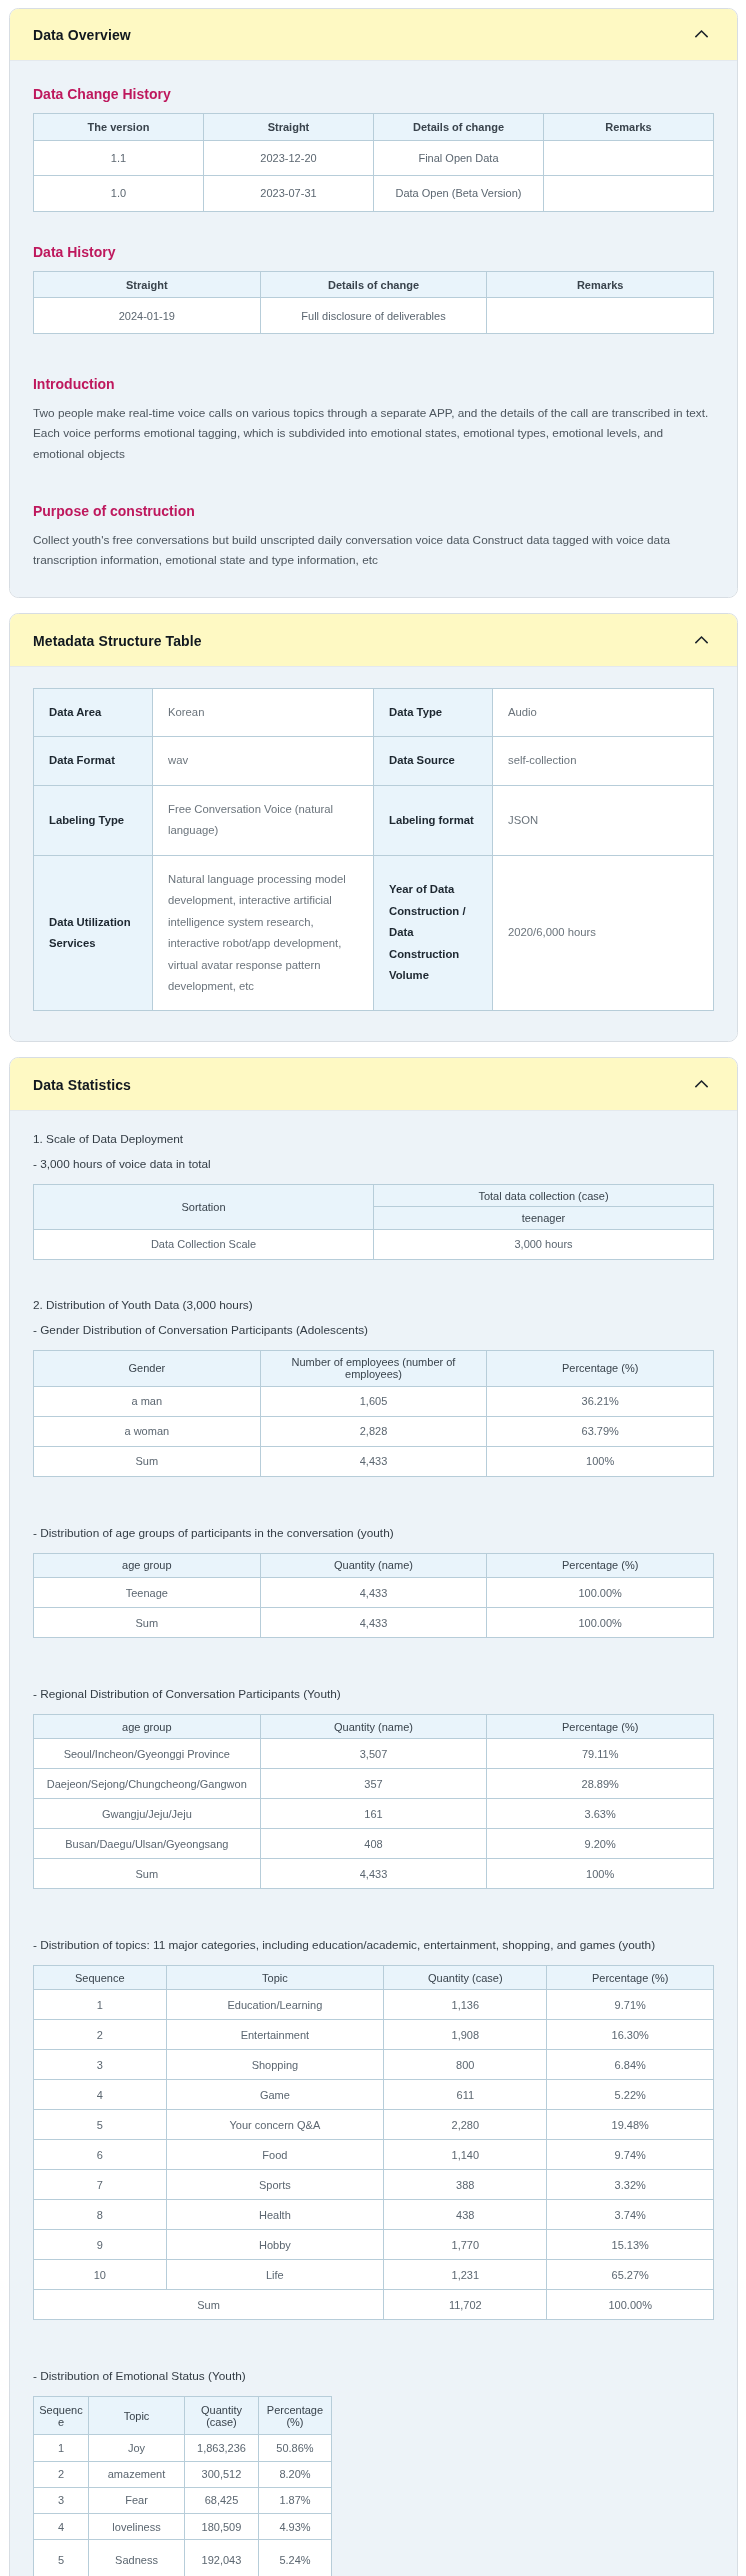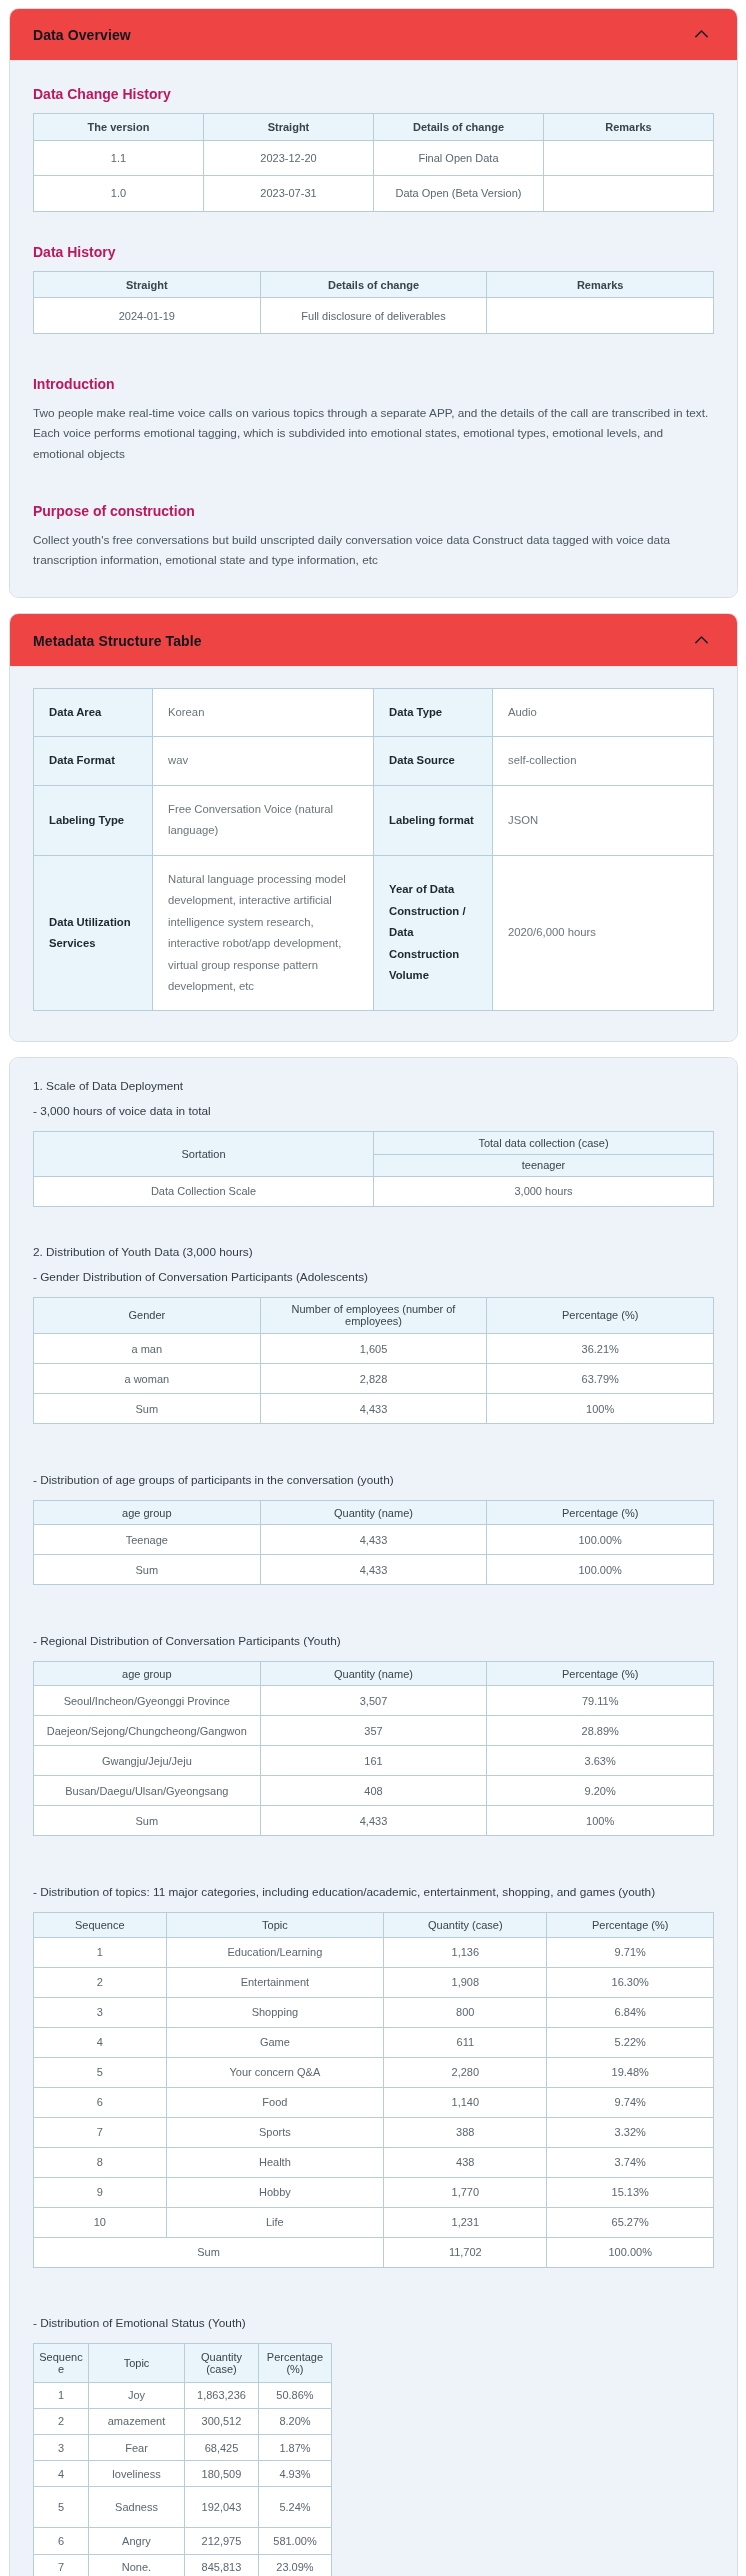--- a/index.html
+++ b/index.html
@@ -1,20 +1,20 @@
 <!DOCTYPE html>
 <html style="font-size:15px"><head>
 <meta charset="utf-8">
 <style>
   * { margin:0; padding:0; box-sizing:border-box; }
   html,body { background:#ffffff; font-family:"Liberation Sans", sans-serif; color:#2a333c; }
   .page { width:747px; margin:0 auto; padding:7.5px 9.4px 13px; }
 
   .card { background:#fff; border:0.9px solid #d7dde3; border-radius:9.4px; margin-bottom:15px; overflow:hidden; }
-  .card-header { background:#ef4444; display:flex; align-items:center; justify-content:space-between;
+  .card-header { background:#fef9c3; display:flex; align-items:center; justify-content:space-between;
                  padding:14px 22.6px 13px; border-bottom:0.9px solid #e4e9ee; }
   .card-title { font-size:14px; font-weight:700; color:#11181f; letter-spacing:0.1px; }
   .chev-btn { background:none; border:none; cursor:pointer; padding:1.9px; line-height:0; }
   .card-body { background:#edf3f8; padding:21px 22.6px 26px; }
 
   .sec-heading { font-size:14px; font-weight:700; color:#be185d; margin:3.8px 0 11.3px; }
   .gap { height:24.5px; }
   .gap-lg { height:34px; }
   .para { font-size:11.8px; line-height:1.75; color:#4c555d; max-width:694px; }
 
@@ -163,31 +163,39 @@
                 <td>self-collection</td>
               </tr>
               <tr>
                 <th class="rowlabel">Labeling Type</th>
                 <td>Free Conversation Voice (natural language)</td>
                 <th class="rowlabel">Labeling format</th>
                 <td>JSON</td>
               </tr>
               <tr>
                 <th class="rowlabel">Data Utilization Services</th>
-                <td>Natural language processing model development, interactive artificial intelligence system research, interactive robot/app development, virtual group response pattern development, etc</td>
+                <td>Natural language processing model development, interactive artificial intelligence system research, interactive robot/app development, virtual avatar response pattern development, etc</td>
                 <th class="rowlabel">Year of Data Construction / Data Construction Volume</th>
                 <td>2020/6,000 hours</td>
               </tr>
             </tbody>
           </table>
         </div>
     </div>
   </section>
 
   <section class="card">
+    <div class="card-header">
+      <span class="card-title">Data Statistics</span>
+      <button class="chev-btn" aria-label="collapse">
+        <svg width="21" height="21" viewBox="0 0 24 24">
+          <polyline points="5,15 12,8 19,15" fill="none" stroke="#1c232a" stroke-width="1.7"></polyline>
+        </svg>
+      </button>
+    </div>
     <div class="card-body">
 
       <p class="stat-label">1. Scale of Data Deployment</p>
       <p class="stat-sublabel">- 3,000 hours of voice data in total</p>
       <div class="tblwrap t-scale">
           <table class="tbl">
             <thead>
               <tr>
                 <th rowspan="2">Sortation</th>
                 <th>Total data collection (case)</th>

